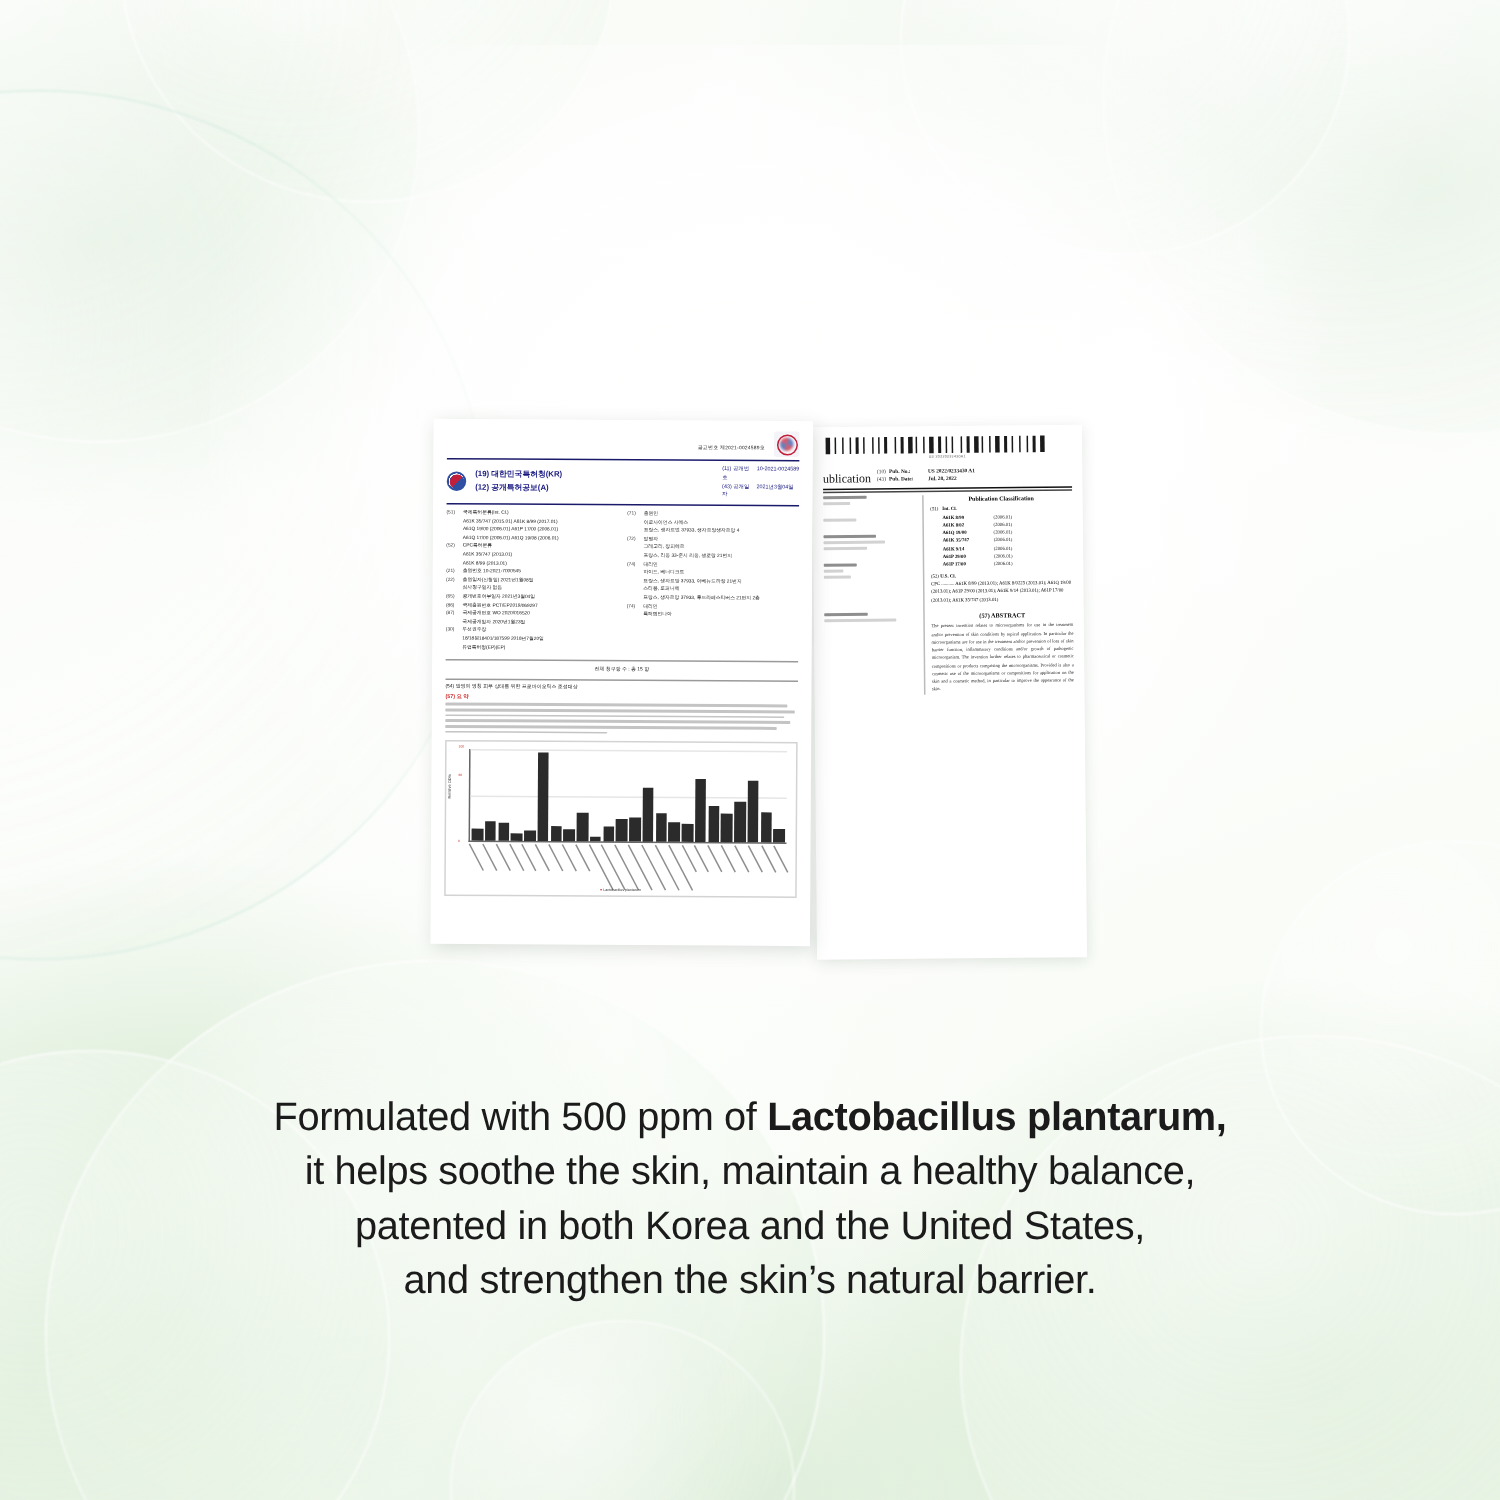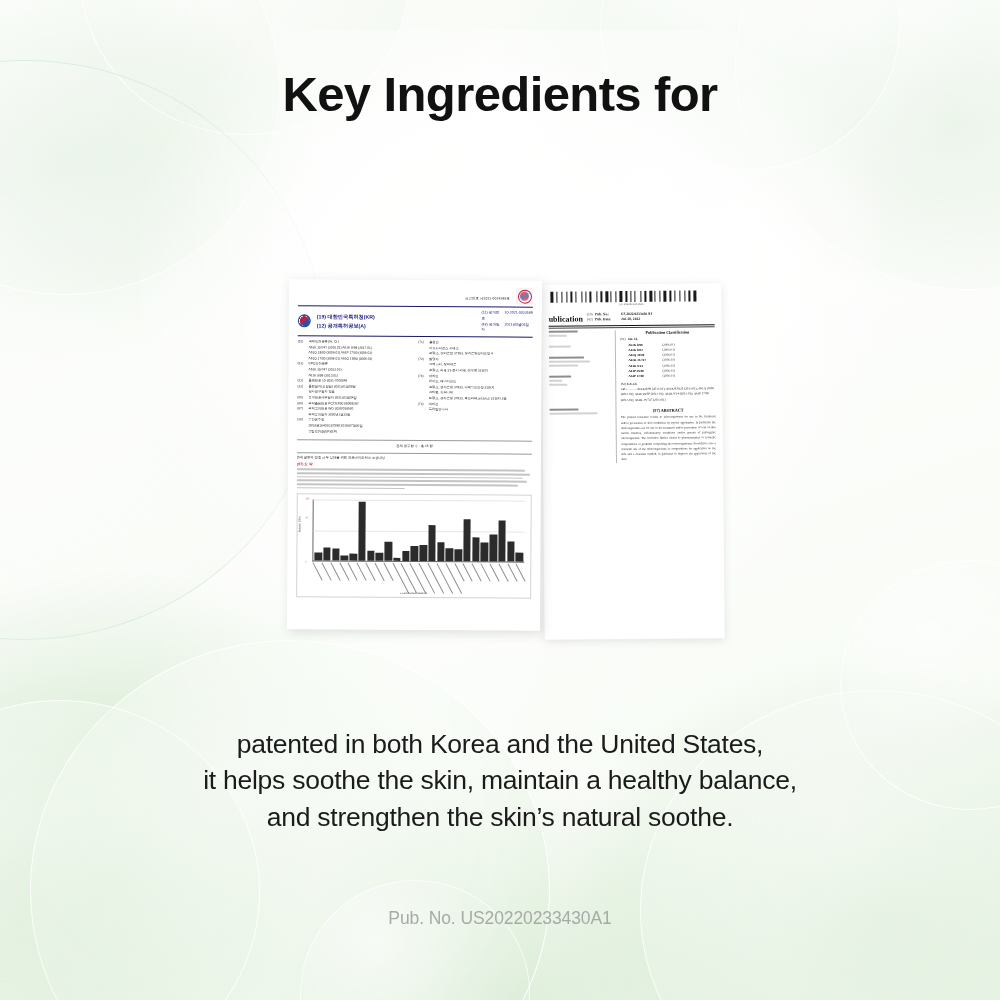--- a/index.html
+++ b/index.html
@@ -90,21 +90,21 @@
     padding:6px 7px 0 7px;
   }
   .barcode { height:11px; display:flex; gap:0.9px; align-items:stretch; margin:1px 2px 0 2px; }
   .barcode i { display:block; background:#1a1a1a; }
   .bc-cap { font-size:2.4px; text-align:center; color:#555; letter-spacing:.2px; margin-top:.7px; }
 
   .us-ttl-row {
     display:flex; align-items:flex-end; gap:4px;
     margin-top:6px; padding-bottom:1px;
   }
-  .us-ttl { font-size:8px; font-weight:bold; color:#111; font-family:"Liberation Serif", serif; }
+  .us-ttl { font-size:8px; font-weight:normal; color:#111; font-family:"Liberation Serif", serif; }
   .us-meta { flex:1; font-size:3.6px; font-family:"Liberation Serif", serif; color:#111; line-height:1.55; }
   .us-meta .r { display:flex; gap:2px; }
   .us-meta .k { width:6px; color:#333; }
   .us-meta .lab { width:24px; font-weight:bold; }
   .us-meta .v { font-weight:bold; }
   .us-rule { height:1px; background:#111; margin:1px 0 0 0; }
   .us-rule.thin { height:.5px; background:#444; margin-top:1px; }
 
   .us-body { display:flex; margin-top:3px; }
   .us-col-l { width:40%; padding-right:3px; }
@@ -243,21 +243,20 @@
   <div class="bub b8"></div>
   <div class="bub b9"></div>
   <div class="bub b10"></div>
   <div class="sheen"></div>
   <div class="wash"></div>
 </div>
 
 <div class="stage">
 
   <div class="headline">
-    <div class="hl-line1">Key Ingredients for</div>
   </div>
 
   <div class="docs">
 
     <div class="sheet doc-us">
       <div class="barcode" id="us-barcode">
           <i style="width: 3px;"></i>
           <i style="width: 1px; background: transparent;"></i>
           <i style="width: 1px;"></i>
           <i style="width: 2px; background: transparent;"></i>
@@ -685,22 +684,24 @@
         </div>
       </div>
     </div>
 
     <div class="reflection">
       
     </div>
   </div>
 
   <div class="copy">
+    <p>
+      <span>Formulated with 500 ppm of </span><b>Lactobacillus plantarum,</b>
+    </p>
+    <p>it helps soothe the skin, maintain a healthy balance,</p>
     <p>patented in both Korea and the United States,</p>
-    <p>it helps soothe the skin, maintain a healthy balance,</p>
-    <p>and strengthen the skin’s natural soothe.</p>
+    <p>and strengthen the skin’s natural barrier.</p>
   </div>
 
   <div class="fineprint">
-    <p>Pub. No. US20220233430A1</p>
   </div>
 
 </div>
 
 </body></html>

